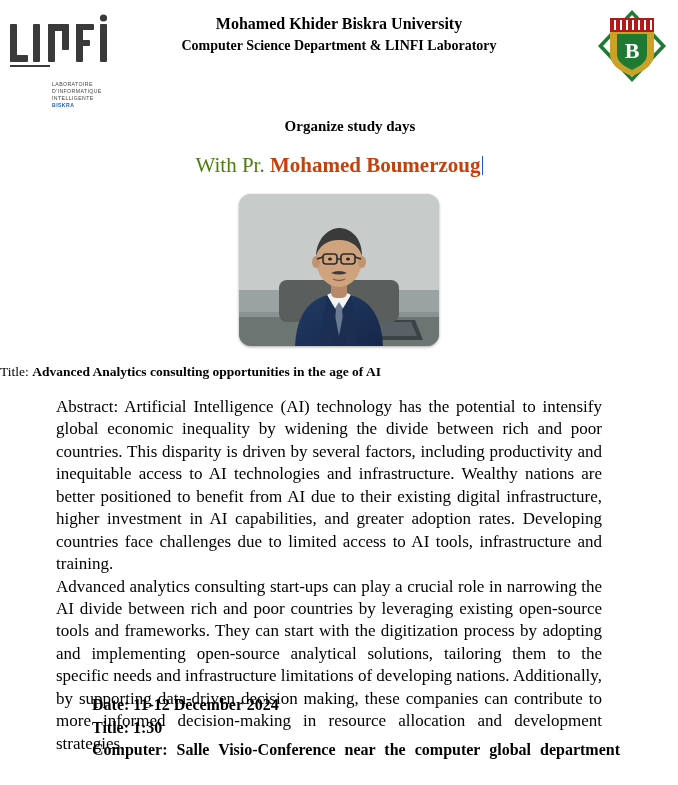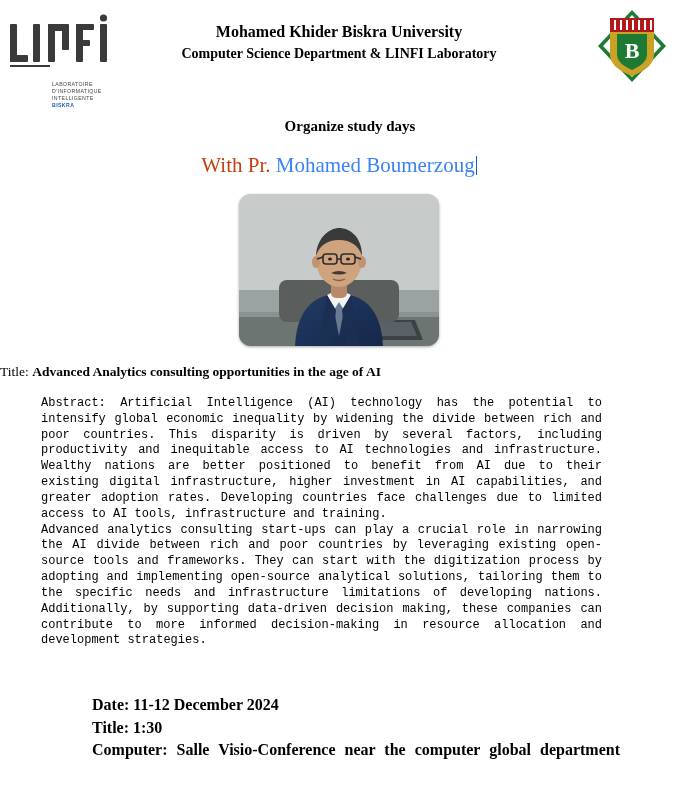--- a/index.html
+++ b/index.html
@@ -24,21 +24,21 @@
   }
 
   
   .header {
     position: relative;
     padding: 10px 0 0 0;
     height: 92px;
   }
   .header-titles {
     text-align: center;
-    margin: 11px auto;
+    margin: 3px auto;
     width: 100%;
     font-weight: bold;
     font-size: 15.5px;
     line-height: 1.42;
   }
   .header-titles .line1 { font-size: 16px; }
   .header-titles .line2 { font-size: 15.5px; }
   .header-titles .line3 { font-size: 14px; }
 
   
@@ -81,25 +81,25 @@
     padding-left: 22px;
   }
 
   
   .with-line {
     text-align: center;
     margin-top: 18px;
     font-size: 21px;
   }
   .with-line .with-label {
+    color: #4d7c0f;
+  }
+  .with-line .speaker {
     color: #c2410c;
-  }
-  .with-line .speaker {
-    color: #3b82f6;
-    font-weight: normal;
+    font-weight: bold;
   }
   .with-line .caret {
     display: inline-block;
     width: 1px;
     height: 19px;
     background: #1f5bbf;
     vertical-align: -3px;
     margin-left: 1px;
   }
 
@@ -120,26 +120,25 @@
   .title-line {
     text-align: left;
     margin-top: 18px;
     font-size: 13.5px;
   }
   .title-line .t-label { font-weight: normal; }
   .title-line .t-value { font-weight: bold; }
 
   
   .abstract {
-    margin: 16px 76px 0 41px;
-    font-size: 12px;
+    margin: 16px 76px 0 56px;
+    font-size: 17px;
     line-height: 1.32;
     text-align: justify;
     text-justify: inter-word;
-    font-family: Liberation Mono, monospace;
   }
   .abstract p { margin: 0; }
   .abstract .lbl { }
 
   
   .details {
     position: absolute;
     left: 92px;
     right: 58px;
     top: 694px;

